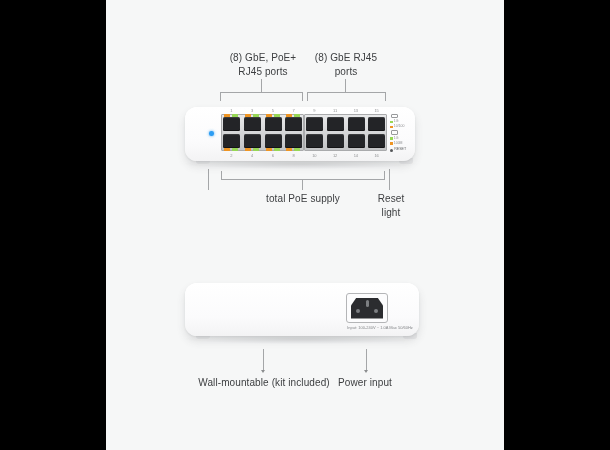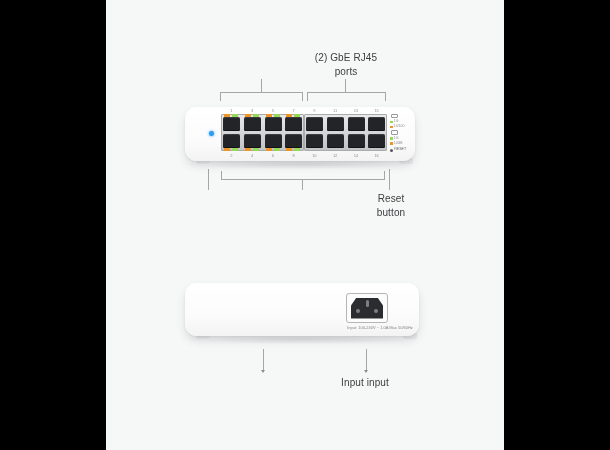--- a/index.html
+++ b/index.html
@@ -80,22 +80,26 @@
   .pin-left{left:4.5px;} .pin-right{left:22.9px;}
   .power-text{position:absolute;left:338px;top:325px;width:84px;font-size:4px;line-height:5px;
          color:#85878a;text-align:center;z-index:2;}
 </style>
 </head>
 <body>
 
 <div class="stage">
   <div class="panel"></div>
 
+  <div class="label lbl-poe">
+    <div>(8) GbE, PoE+</div>
+    <div>RJ45 ports</div>
+  </div>
   <div class="label lbl-gbe">
-    <div>(2) GbE RJ45</div>
+    <div>(8) GbE RJ45</div>
     <div>ports</div>
   </div>
 
   <div class="line l-stem1"></div>
   <div class="line l-stem2"></div>
   <div class="line l-b1h"></div>
   <div class="line l-b1l"></div>
   <div class="line l-b1r"></div>
   <div class="line l-b2h"></div>
   <div class="line l-b2l"></div>
@@ -191,24 +195,25 @@
   <div class="line l-led"></div>
   <div class="line l-reset"></div>
   <div class="line l-b3h"></div>
   <div class="line l-b3l"></div>
   <div class="line l-b3r"></div>
   <div class="line l-b3s"></div>
 
   <div class="label lbl-led">
   </div>
   <div class="label lbl-45w">
+    <div>total PoE supply</div>
   </div>
   <div class="label lbl-reset">
     <div>Reset</div>
-    <div>button</div>
+    <div>light</div>
   </div>
 
   <div class="ground-shadow" style="left:180px;top:334px;width:244px;"></div>
   <div class="foot" style="left:196px;top:333px;"></div>
   <div class="foot" style="left:403px;top:333px;"></div>
   <div class="device device-back"></div>
 
   <div class="inlet">
     <div class="socket">
       <div class="pin-slot"></div>
@@ -216,14 +221,15 @@
       <div class="pin-hole pin-right"></div>
     </div>
   </div>
   <div class="power-text">Input: 100-240V ~ 1.0A Max 50/60Hz</div>
 
   <div class="line l-wall"></div>
   <div class="tip tip-wall"></div>
   <div class="line l-power"></div>
   <div class="tip tip-power"></div>
 
-  <div class="label lbl-power">Input input</div>
+  <div class="label lbl-wall">Wall-mountable (kit included)</div>
+  <div class="label lbl-power">Power input</div>
 </div>
 
 </body></html>

